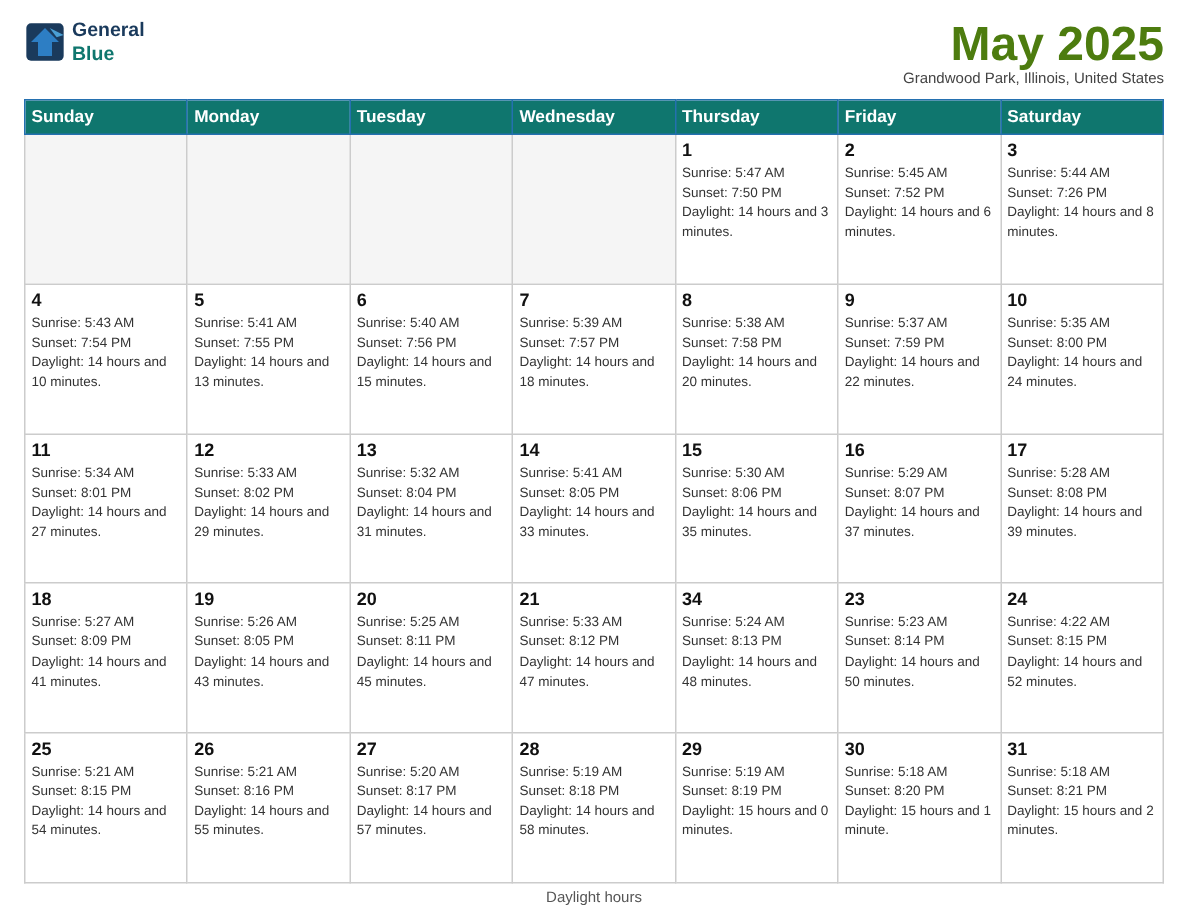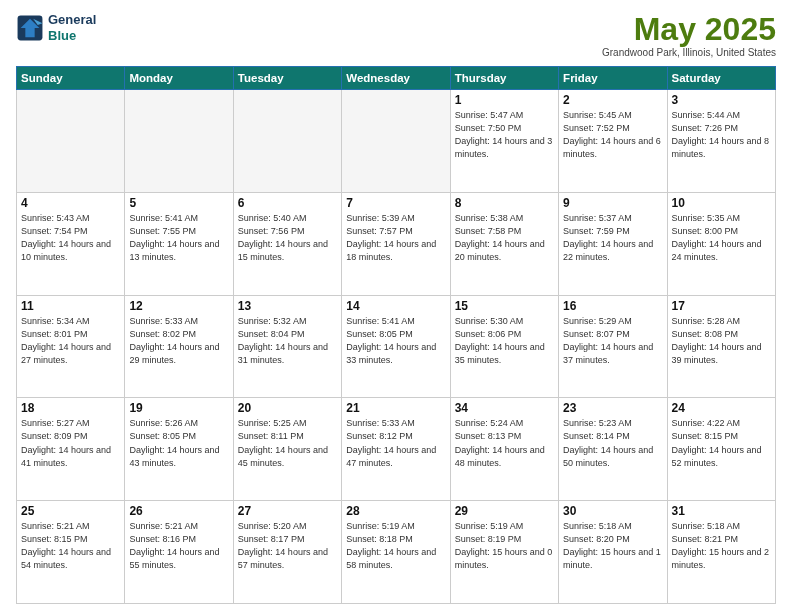--- a/index.html
+++ b/index.html
@@ -360,13 +360,14 @@
             <span class="day-num">31</span>
             <div class="day-info">Sunrise: 5:18 AM
 Sunset: 8:21 PM
 Daylight: 15 hours
 and 2 minutes.</div>
           </td>
         </tr>
       </tbody>
   </table>
 
+  <div class="footer-note">Daylight hours</div>
 </div>
 
 </body></html>

